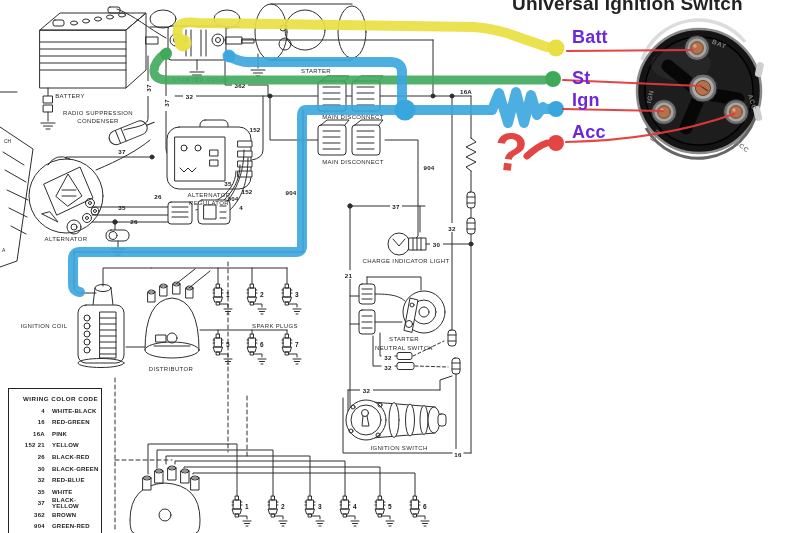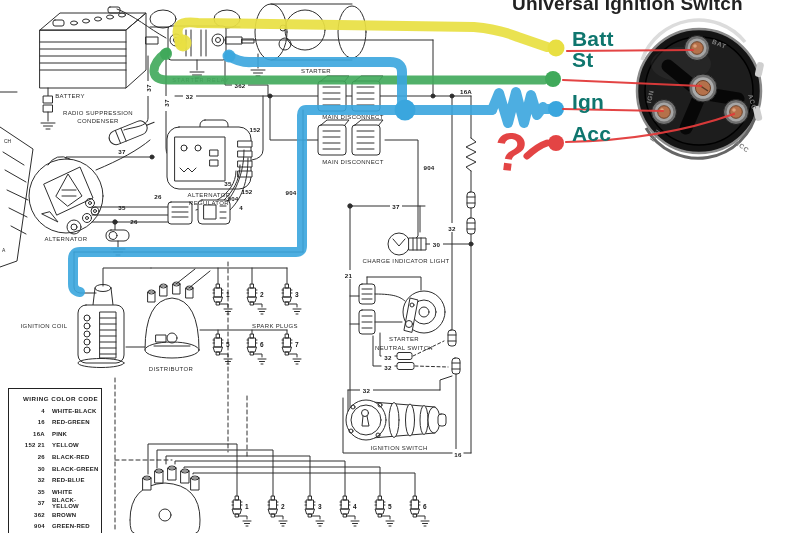--- a/index.html
+++ b/index.html
@@ -1,23 +1,23 @@
 <!DOCTYPE html>
 <html><head>
 <meta charset="utf-8">
 <style>
   html,body{margin:0;padding:0;background:#e9e9e9;}
   .page{position:relative;width:800px;height:533px;background:#ffffff;overflow:hidden;
         font-family:"Liberation Sans",sans-serif;}
   .page svg{position:absolute;left:0;top:0;}
   .title{position:absolute;left:512px;top:-7px;font-size:19px;font-weight:600;color:#222;
          letter-spacing:.2px;white-space:nowrap;}
-  .termlbl{position:absolute;font-size:21px;font-weight:600;color:#0f766e;letter-spacing:.2px;text-align:right;}
+  .termlbl{position:absolute;font-size:18px;font-weight:600;color:#6d28d9;letter-spacing:.2px;text-align:right;}
   .lbl-batt{left:572px;top:27px}
-  .lbl-st{left:572px;top:48px}
+  .lbl-st{left:572px;top:68px}
   .lbl-ign{left:572px;top:90px}
   .lbl-acc{left:572px;top:122px}
   .cctable{position:absolute;left:8px;top:388px;width:92px;height:148px;border:1.5px solid #222;
            background:#fff;color:#1b1b1b;font-weight:bold;}
   .cctitle{font-size:6.2px;padding:6px 0 3px 14px;letter-spacing:.5px;white-space:nowrap;}
   .ccrow{display:flex;height:11.55px;align-items:center;font-size:6px;}
   .ccnum{width:36px;text-align:right;padding-right:7px;letter-spacing:.3px;}
   .ccname{flex:1;letter-spacing:.2px;}
   svg .comp{font-size:6px;fill:#2a2a2a;letter-spacing:.35px;}
   svg .compc{text-anchor:middle;}

